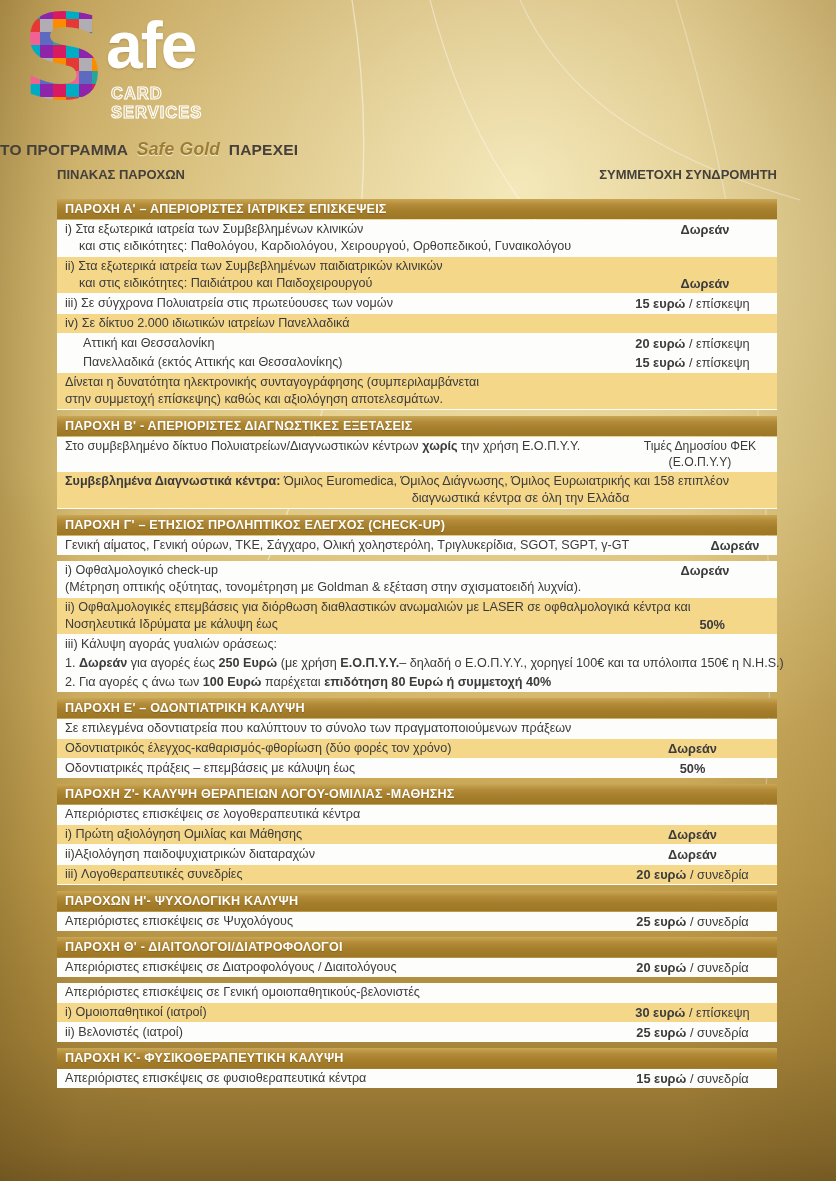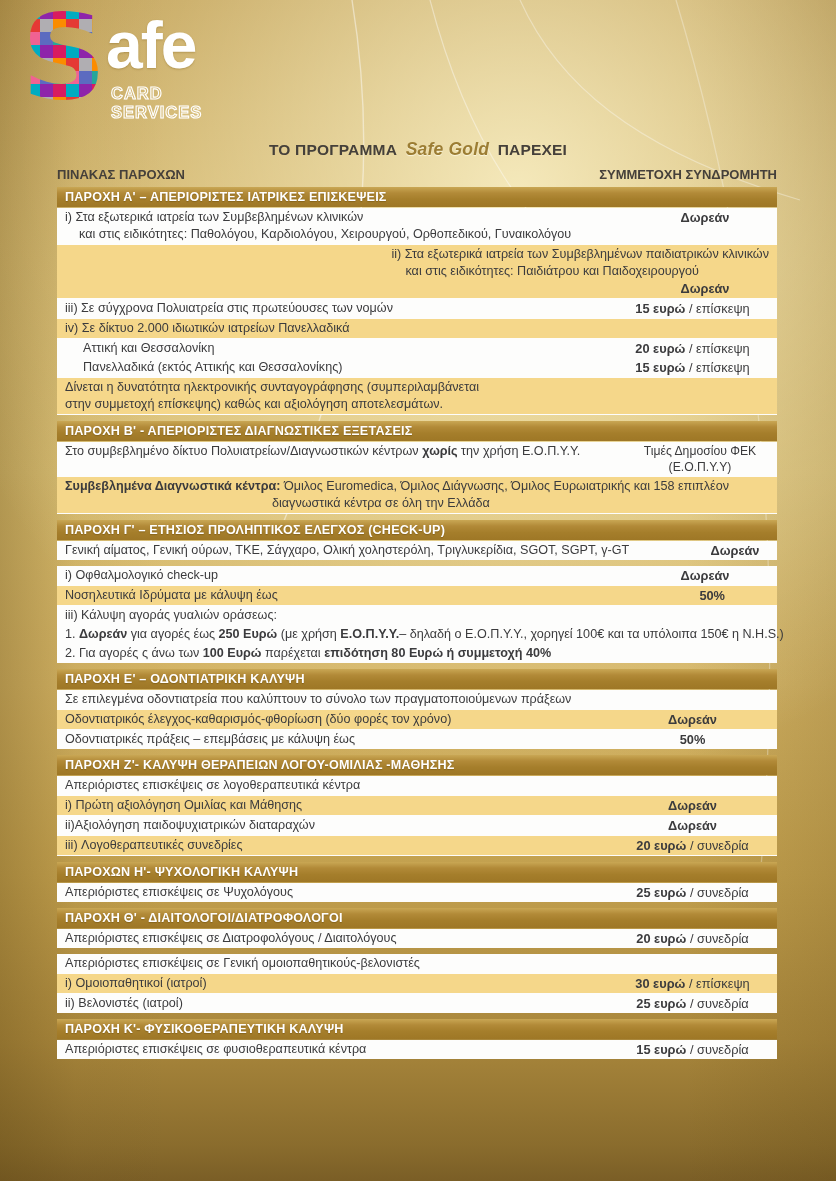--- a/index.html
+++ b/index.html
@@ -16,42 +16,42 @@
   .curves{position:absolute;inset:0;z-index:0;pointer-events:none;}
   .content{position:absolute;inset:0;z-index:1;}
 
   
   .logo{position:absolute;left:12px;top:4px;width:230px;height:110px;}
   .logo-s{position:absolute;left:2px;top:2px;}
   .logo-afe{position:absolute;left:94px;top:8px;font-size:66px;font-weight:bold;color:#fff;letter-spacing:-2px;line-height:1;text-shadow:0 1px 2px rgba(120,90,20,0.35);}
   .logo-sub{position:absolute;left:99px;top:80px;font-size:16.5px;font-weight:bold;letter-spacing:1px;color:transparent;-webkit-text-stroke:1.1px #fff;text-stroke:1.1px #fff;}
 
   
-  .title{position:absolute;left:0;top:139px;width:836px;text-align:center;font-size:15.5px;font-weight:bold;color:#45403a;letter-spacing:0.2px;}
+  .title{position:absolute;left:0;top:139px;width:836px;font-size:15.5px;font-weight:bold;color:#45403a;letter-spacing:0.2px;}
   .title .brand{font-size:17.5px;font-style:italic;color:#9c7d33;text-shadow:0 1px 1px rgba(255,255,240,0.75);margin:0 4px;}
   .colheads{position:absolute;left:57px;top:167px;width:720px;display:flex;justify-content:space-between;font-size:13px;font-weight:bold;color:#45403a;}
 
   
-  .table{position:absolute;left:57px;top:187px;width:720px;}
+  .table{position:absolute;left:57px;top:199px;width:720px;}
   .section{margin-bottom:6px;}
   .bar{
     background:linear-gradient(180deg,#c9a754 0%,#b28a38 30%,#a57e2b 62%,#9e7726 100%);
     color:#fff;font-size:12.6px;font-weight:bold;letter-spacing:0.2px;
     line-height:20px;padding:0 8px;margin-bottom:1px;
     text-shadow:0 1px 1px rgba(100,70,10,0.45);
     white-space:nowrap;
   }
   .rows{background:#fdfdfc;}
   .row{display:flex;align-items:center;position:relative;padding:1px 0;}
   .row.gold{background:#f5d78a;border-top:1px solid #fdfdfc;border-bottom:1px solid #fdfdfc;}
   .row.v-top{align-items:flex-start;}
-  .row.v-bottom{align-items:flex-end;flex-direction:column;}
+  .row.v-bottom{align-items:flex-end;}
   .cell-l{flex:1;padding:0 8px;min-width:0;}
   .line{font-size:12.6px;line-height:17px;color:#3b3b3d;white-space:nowrap;}
-  .ind1{padding-left:14px;} .ind2{padding-left:18px;} .ind3{padding-left:207px;}
+  .ind1{padding-left:14px;} .ind2{padding-left:18px;} .ind3{padding-left:207px;text-align:center;}
   .seg-b{font-weight:bold;}
   .cell-v{width:165px;flex:none;text-align:center;font-size:12.8px;color:#3b3b3d;line-height:17px;padding:0 2px;}
   .val-b{font-weight:bold;}
   .unit{font-weight:normal;}
   .val-plain div{font-size:12.2px;line-height:16px;font-weight:normal;}
   .val-abs{position:absolute;right:52px;bottom:1px;font-size:12.8px;font-weight:bold;line-height:17px;color:#3b3b3d;}
 
   
   .footer{position:absolute;right:56px;top:1126px;text-align:right;white-space:nowrap;}
   .footer .flabel{font-size:15px;color:#6e6350;margin-right:8px;}
@@ -181,25 +181,27 @@
               </div>
               <div class="cell-v" style="width: 80px;"><span class="val-b">Δωρεάν</span></div>
             </div>
           </div>
         </div>
         <div class="section">
           <div class="rows">
             <div class="row v-top">
               <div class="cell-l">
                 <div class="line"><span>i) Οφθαλμολογικό check-up</span></div>
+                <div class="line"><span>(Μέτρηση οπτικής οξύτητας, τονομέτρηση με Goldman &amp; εξέταση στην σχισματοειδή λυχνία).</span></div>
               </div>
               <div class="cell-v" style="width: 140px;"><span class="val-b">Δωρεάν</span></div>
             </div>
             <div class="row gold">
               <div class="cell-l">
+                <div class="line"><span>ii) Οφθαλμολογικές επεμβάσεις  για διόρθωση διαθλαστικών ανωμαλιών με LASER σε  οφθαλμολογικά κέντρα  και</span></div>
                 <div class="line"><span>Νοσηλευτικά Ιδρύματα  με κάλυψη έως</span></div>
               </div>
               <div class="val-abs">50%</div>
             </div>
             <div class="row">
               <div class="cell-l">
                 <div class="line"><span>iii) Κάλυψη αγοράς γυαλιών οράσεως:</span></div>
               </div>
             </div>
             <div class="row">

